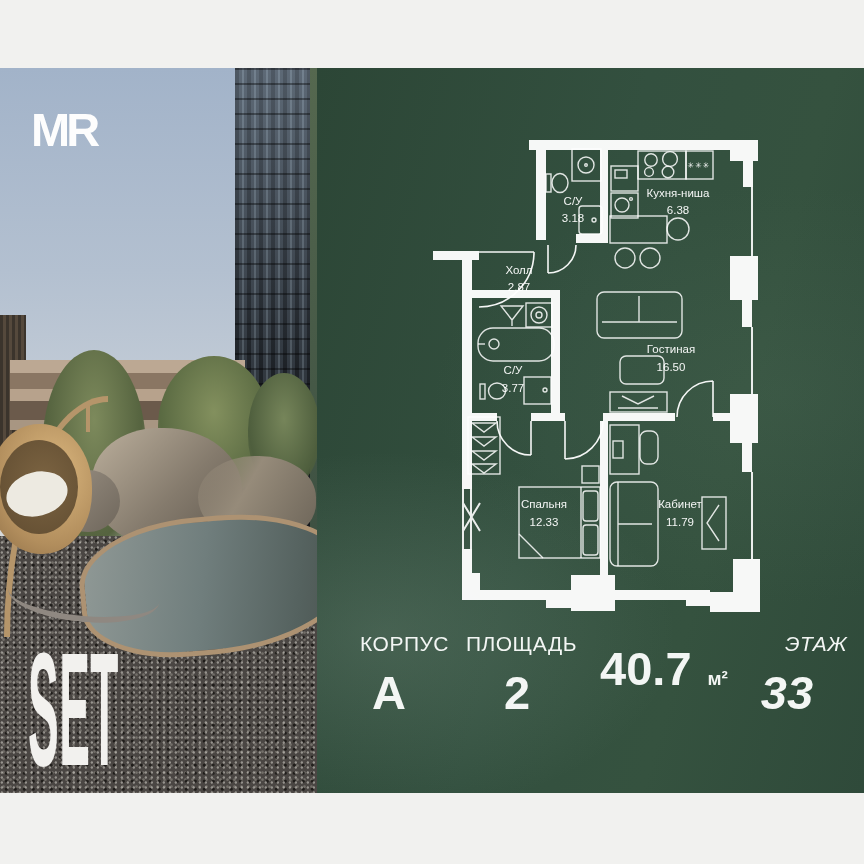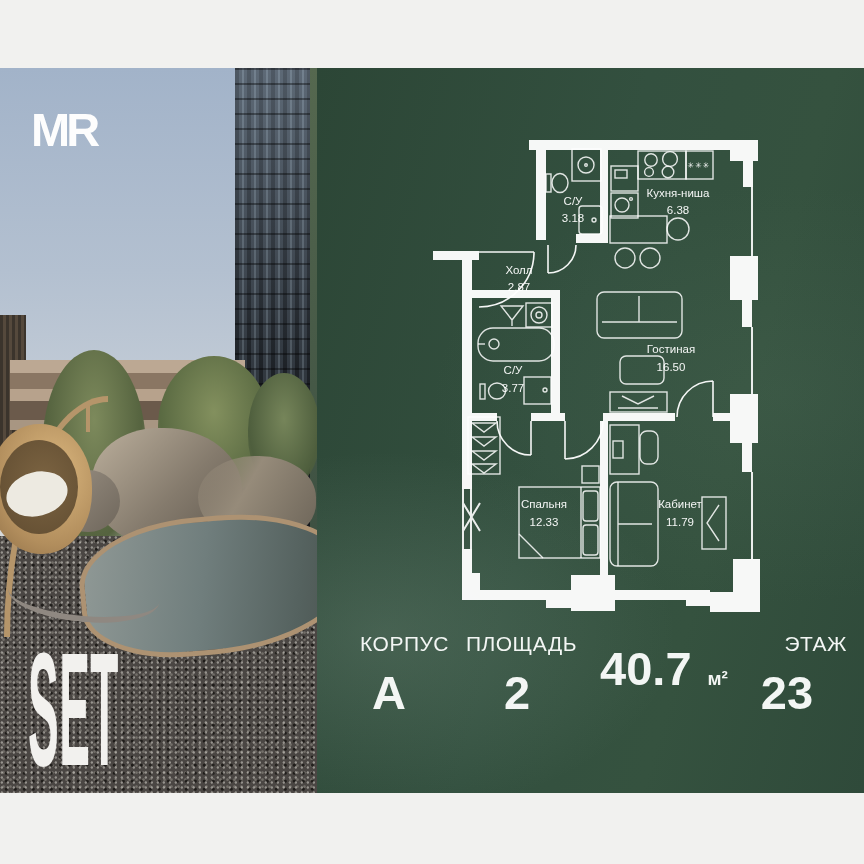--- a/index.html
+++ b/index.html
@@ -244,16 +244,16 @@
 <div class="col" style="left:457px;top:632px;width:120px;">
   <div class="lbl">ПЛОЩАДЬ</div>
   <div class="val">2</div>
 </div>
 <div class="col" style="left:574px;top:632px;width:180px;">
   <div class="val">
     <span>40.7</span>
     <span class="unit">м²</span>
   </div>
 </div>
-<div class="col" style="left:727px;top:632px;width:120px;">
+<div class="col" style="left:727px;top:632px;width:120px;font-style:italic;">
   <div class="lbl">ЭТАЖ</div>
-  <div class="val">23</div>
+  <div class="val">33</div>
 </div>
 
 </body></html>

